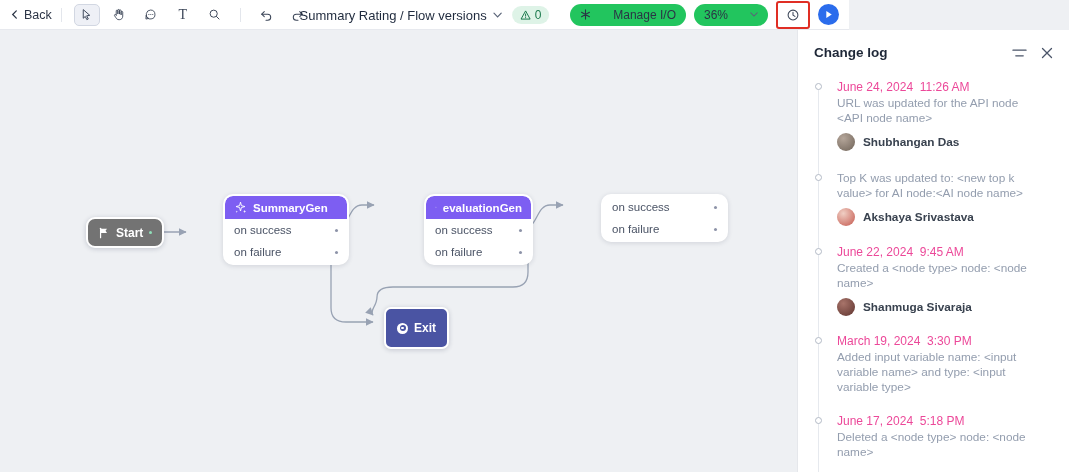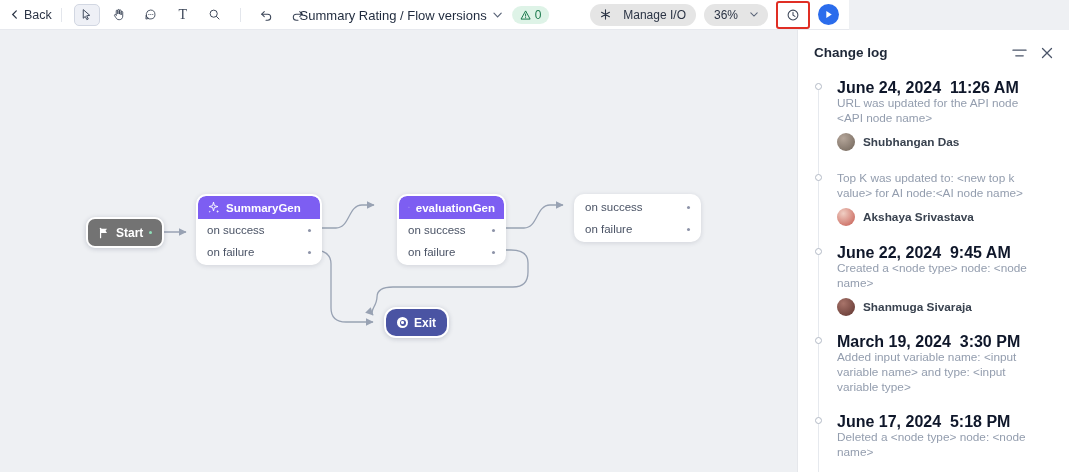--- a/index.html
+++ b/index.html
@@ -17,69 +17,69 @@
   .tool-btn svg { display:block; }
   .t-letter { font-size:14px; color:#3c4658; font-family:"Liberation Serif", serif; }
 
   .title-wrap { position:absolute; left:50%; top:0; height:30px; transform:translateX(-50%);
                 display:flex; align-items:center; gap:10px; }
   .flow-title { font-size:13px; color:#1f2a3d; font-weight:500; display:flex; align-items:center; gap:6px; }
   .badge { display:flex; align-items:center; gap:4px; background:#def3e7; color:#1b7a4d;
            border-radius:10px; padding:2px 8px; font-size:12px; }
 
   .tb-right { margin-left:auto; display:flex; align-items:center; gap:8px; }
-  .pill { background:#e5e5e5; border-radius:12px; padding:4px 10px; font-size:12px; color:#2b3445;
-          display:flex; align-items:center; gap:12px; cursor:pointer; }
+  .pill { background:#22c55e; border-radius:12px; padding:4px 10px; font-size:12px; color:#2b3445;
+          display:flex; align-items:center; gap:22px; cursor:pointer; }
   .history-wrap { border:2px solid #e02e24; border-radius:3px; padding:1px 3px; display:flex; align-items:center; }
   .icon-btn { width:24px; height:22px; display:flex; align-items:center; justify-content:center;
               color:#3c4658; cursor:pointer; }
   .play-btn { width:21px; height:21px; border-radius:50%; background:#2b6cec; display:flex;
               align-items:center; justify-content:center; cursor:pointer; }
 
   
   .canvas { position:absolute; left:0; top:30px; width:797px; height:442px; background:#eef0f3; }
   .edges { position:absolute; left:0; top:0; width:797px; height:442px; pointer-events:none; }
 
   .flow-node { position:absolute; background:#fff; border:2px solid #fff; border-radius:10px;
-               box-shadow:0 1px 5px rgba(25,35,65,.14); overflow:hidden; cursor:pointer; }
+               box-shadow:0 1px 5px rgba(25,35,65,.14); overflow:hidden; cursor:pointer;margin-left:27px; }
   .node-header { background:#7d5ef2; color:#fff; height:23px; display:flex; align-items:center;
                  gap:6px; padding:0 9px; font-weight:700; font-size:11.5px; border-radius:8px 8px 0 0; }
   .node-row { height:22px; display:flex; align-items:center; justify-content:space-between;
               padding:0 9px; color:#4a5365; font-size:11.5px; background:#fff; }
   .port-dot { width:3px; height:3px; border-radius:50%; background:#8d93a8; }
 
   .start-node { position:absolute; left:86px; top:187px; height:31px; background:#737373;
                 border:2px solid #fff; border-radius:9px; box-shadow:0 1px 5px rgba(25,35,65,.2);
                 display:flex; align-items:center; gap:6px; padding:0 10px; color:#fff;
                 font-weight:700; font-size:12px; cursor:pointer; }
   .start-port { width:3px; height:3px; border-radius:50%; background:#8fe0b9; }
 
-  .exit-node { position:absolute; left:384px; top:277px; height:31px; background:#4a54a3;
-               border:2px solid #fff; border-radius:12px; box-shadow:0 1px 5px rgba(25,35,65,.2);
+  .exit-node { position:absolute; left:384px; top:277px; height:42px; background:#4a54a3;
+               border:2px solid #fff; border-radius:7px; box-shadow:0 1px 5px rgba(25,35,65,.2);
                display:flex; align-items:center; gap:6px; padding:0 11px; color:#fff;
                font-weight:700; font-size:12px; cursor:pointer; }
   .exit-ring { width:11px; height:11px; border-radius:50%; background:#fff; display:flex;
                align-items:center; justify-content:center; }
   .exit-ring-inner { width:6px; height:6px; border-radius:50%; background:#4a54a3; display:flex;
                      align-items:center; justify-content:center; }
   .exit-ring-dot { width:2.5px; height:2.5px; border-radius:50%; background:#fff; }
 
   
   .panel { position:absolute; left:797px; top:30px; width:272px; height:442px; background:#fff;
            border-left:1px solid #e5e7eb; overflow:hidden; }
   .panel-header { display:flex; align-items:center; padding:15px 16px 12px 16px; }
   .panel-title { font-size:13.5px; font-weight:700; color:#1e2737; }
   .panel-header-icons { margin-left:auto; display:flex; align-items:center; gap:14px; }
 
   .timeline { position:relative; margin:8px 16px 0 17px; }
   .timeline-rail { position:absolute; left:3px; top:10px; bottom:-50px; width:1px; background:#e6e9ee; }
   .entry { position:relative; padding-left:22px; }
   .entry-marker { position:absolute; left:0; top:3px; width:7px; height:7px; border-radius:50%;
                   border:1.3px solid #b3bac6; background:#fff; }
-  .entry-date { font-size:16px; font-weight:700; color:#0f172a; white-space:pre; line-height:15px; }
+  .entry-date { font-size:12px; font-weight:400; color:#ec4899; white-space:pre; line-height:15px; }
   .entry-desc { font-size:11.8px; color:#939dae; line-height:15px; margin-top:1px; max-width:208px; }
   .entry-author { display:flex; align-items:center; gap:8px; margin-top:7px; }
   .avatar { width:18px; height:18px; border-radius:50%; flex:none; }
   .av-0 { background:radial-gradient(circle at 35% 30%, #b5a69a, #6e6257); }
   .av-1 { background:radial-gradient(circle at 35% 30%, #f0cfc4, #c4574d); }
   .av-2 { background:radial-gradient(circle at 35% 30%, #a8746a, #5e332e); }
   .av-3 { background:radial-gradient(circle at 35% 30%, #c3c6a7, #77825e); }
   .author-name { font-size:11.8px; font-weight:600; color:#39424f; }
   .gap-lg { height:19px; } .gap-md { height:18px; }
 </style>

